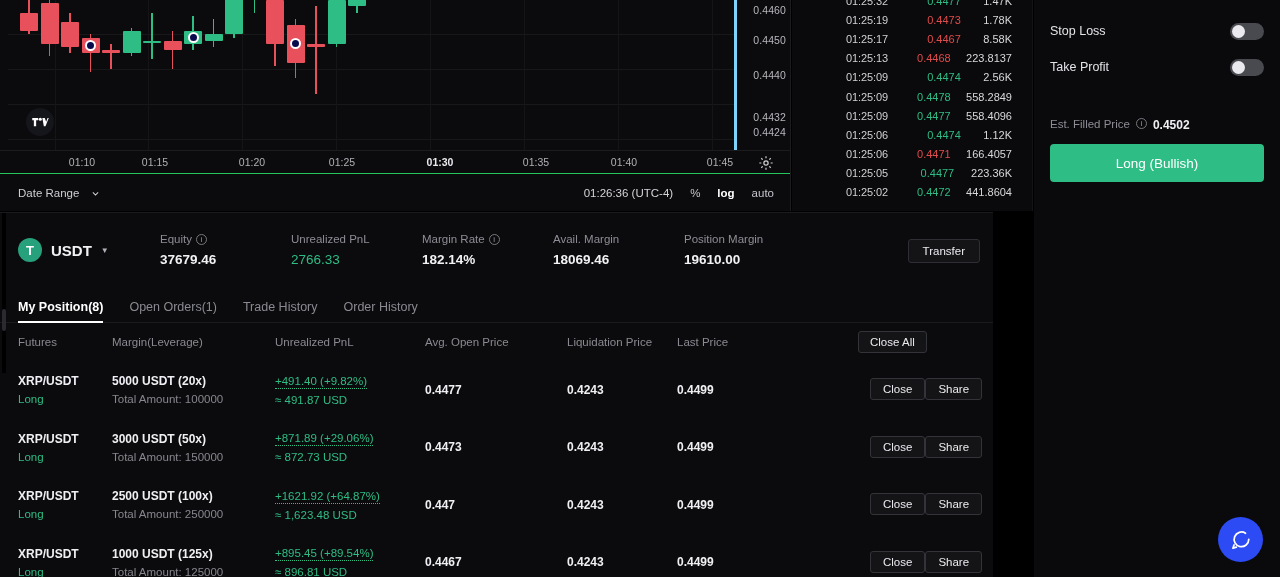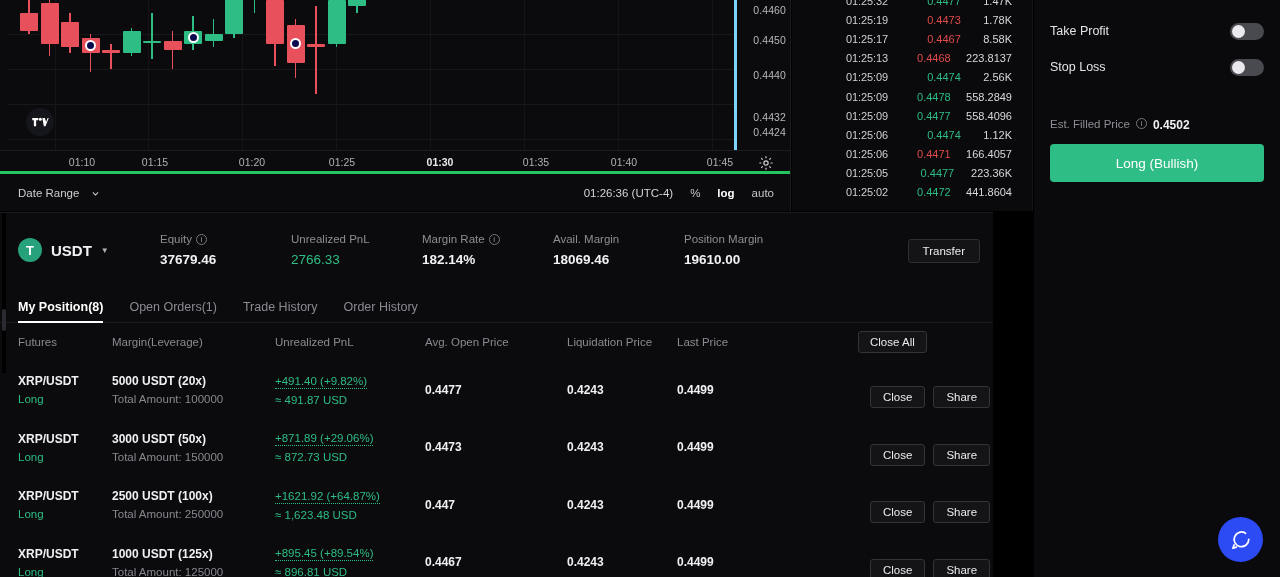--- a/index.html
+++ b/index.html
@@ -43,21 +43,21 @@
     position: absolute; right: 0; top: 0; width: 56px; height: 150px;
     border-left: 3px solid #7dd3fc;
   }
   .price-tick {
     position: absolute; right: 4px; font-size: 10.5px; color: #b7b7bd;
     letter-spacing: .1px;
   }
 
   .time-axis {
     position: absolute; left: 0; right: 0; top: 150px; height: 24px;
-    border-top: 1px solid #1c1c1f; border-bottom: 3px solid #22c55e;
+    border-top: 1px solid #1c1c1f; border-bottom: 1px solid #22c55e;
   }
   .time-tick {
     position: absolute; top: 5px; font-size: 10.5px; color: #b0b0b6;
     transform: translateX(-50%); white-space: nowrap;
   }
   .time-tick.bold { color: #e9e9ee; font-weight: bold; }
   .axis-gear {
     position: absolute; right: 16px; top: 4px; width: 16px; height: 16px;
     color: #cfcfd4;
   }
@@ -201,21 +201,21 @@
   .side { font-size: 11.5px; color: #2ebd85; margin-top: 5px; }
   .mg-main { font-size: 12px; color: #f0f0f4; font-weight: bold; }
   .mg-sub { font-size: 11.5px; color: #87878f; margin-top: 5px; }
   .pnl-main {
     font-size: 11.5px; color: #2ebd85;
     border-bottom: 1px dotted #2ebd85; display: inline-block; padding-bottom: 1px;
   }
   .pnl-sub { font-size: 11.5px; color: #2ebd85; margin-top: 5px; }
   .num { font-size: 12px; color: #f0f0f4; font-weight: bold; }
   .actions {
-    position: absolute; left: 858px; display: flex; gap: 8px; top: 25px; padding-left: 12px;
+    position: absolute; left: 858px; display: flex; gap: 0; top: 17px; padding-left: 12px;
   }
   .act-btn {
     padding: 4px 12px; font-size: 11.5px; color: #eaeaef;
     background: #141417; border: 1px solid #33333a; border-radius: 3px;
     cursor: pointer; font-family: "Liberation Sans", sans-serif;
   }
   .scroll-rail {
     position: absolute; left: 2px; top: 0; width: 4px; height: 160px;
     background: #000;
   }
@@ -418,27 +418,27 @@
         <div class="trade-row">
           <div class="t-time">01:25:02</div>
           <div class="t-price up">0.4472</div>
           <div class="t-amt">441.8604</div>
         </div>
       </div>
   </div>
 
   <div class="order-rail">
     <div class="switch-row">
-      <span class="switch-label">Take Profit</span>
+      <span class="switch-label">Stop Loss</span>
       <div class="switch">
         <div class="knob"></div>
       </div>
     </div>
     <div class="switch-row">
-      <span class="switch-label">Stop Loss</span>
+      <span class="switch-label">Take Profit</span>
       <div class="switch">
         <div class="knob"></div>
       </div>
     </div>
 
     <div class="est-row">
       <span>Est. Filled Price</span>
       <i class="info-i">i</i>
       <span class="est-val">0.4502</span>
     </div>

